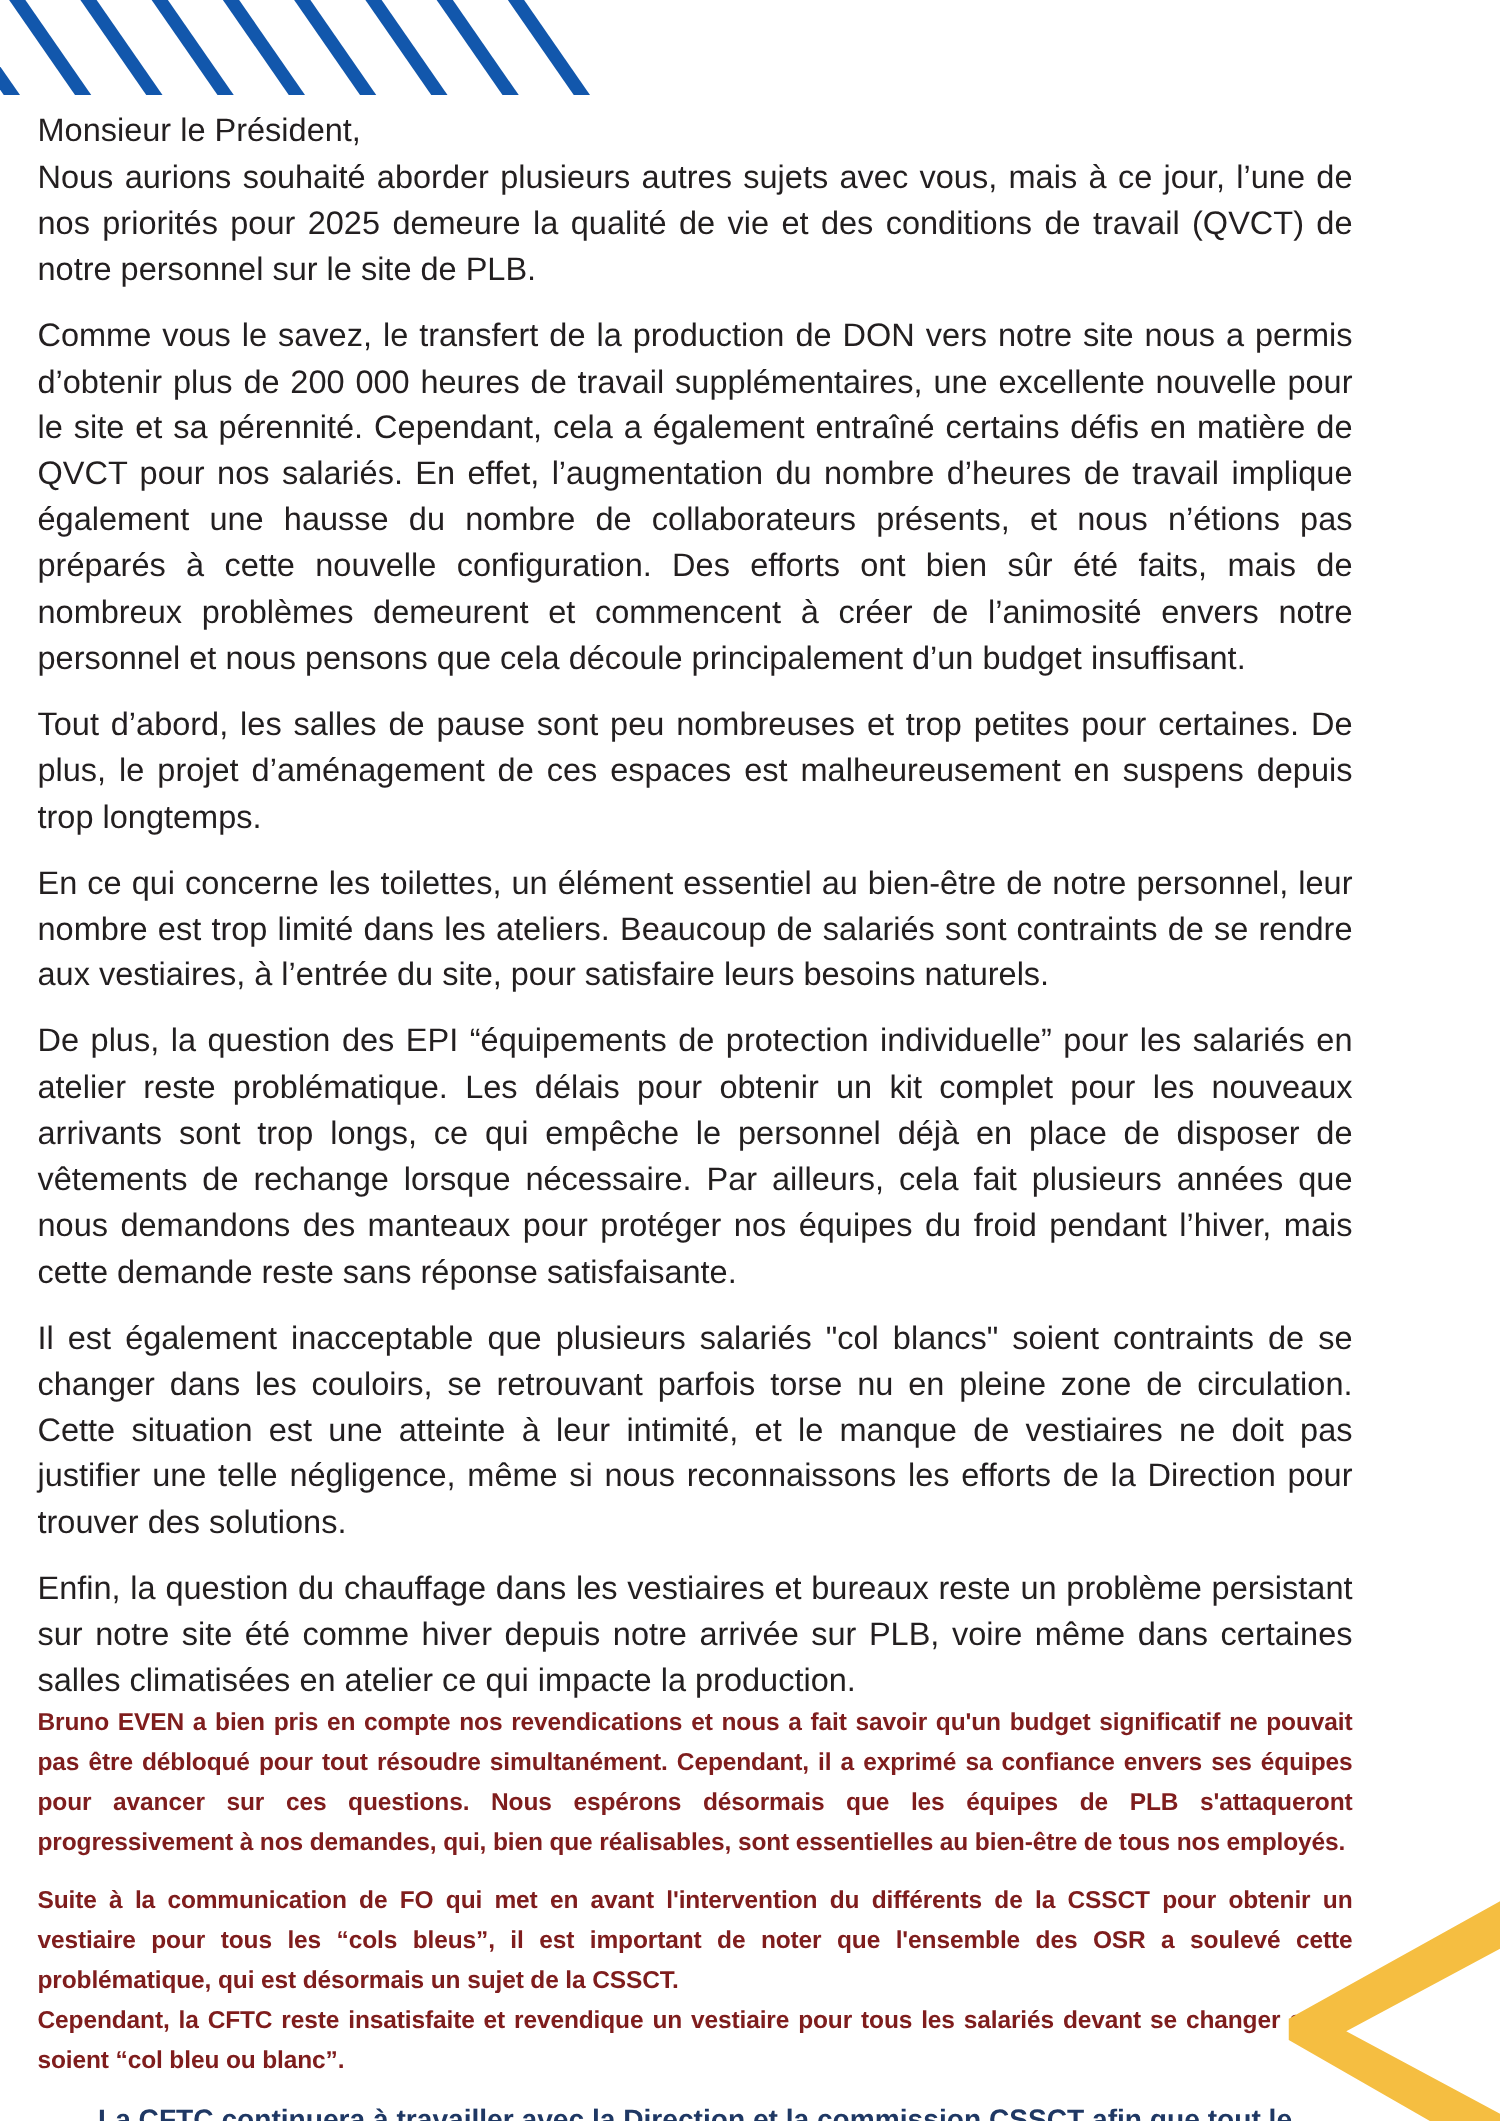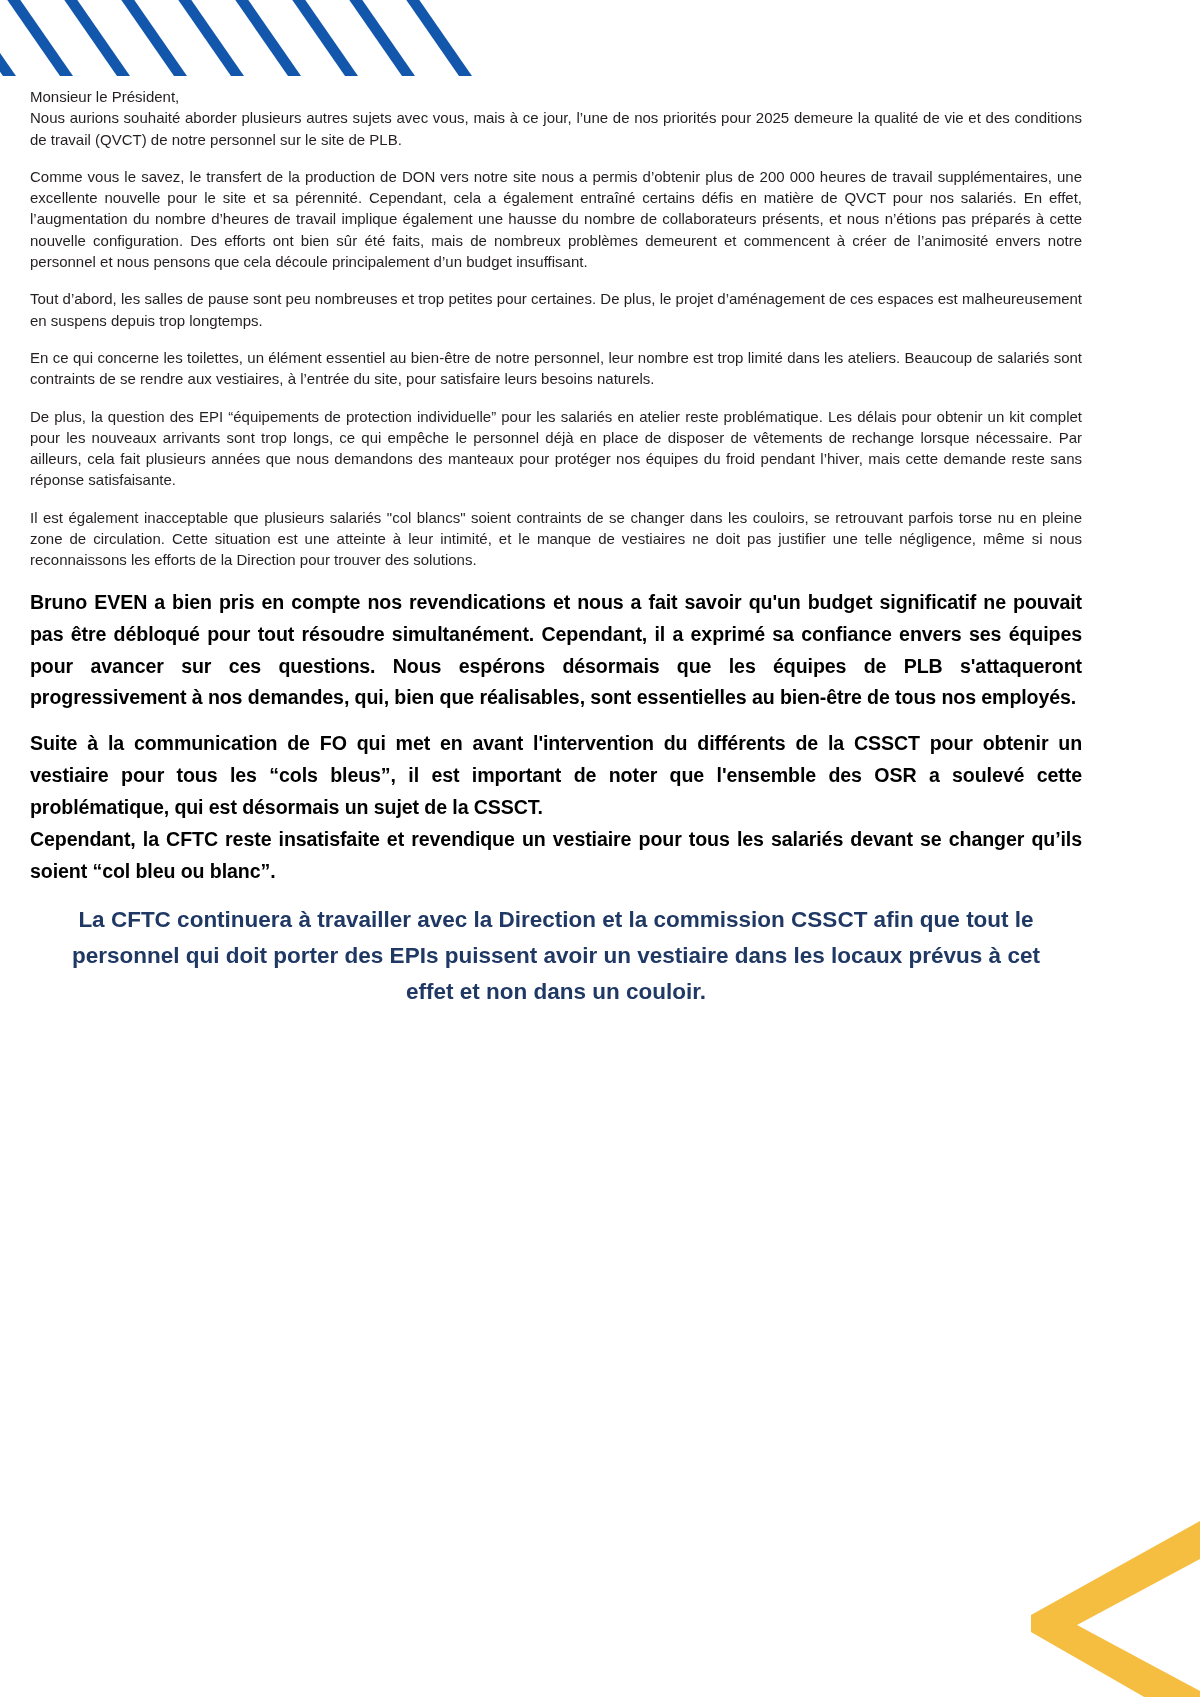--- a/index.html
+++ b/index.html
@@ -41,33 +41,33 @@
   .doc {
     position: absolute;
     left: 30px;
     top: 86px;
     width: 1052px;
   }
 
   p {
     margin: 0 0 16px 0;
     text-align: justify;
-    font-size: 15px;
+    font-size: 26px;
     line-height: 1.42;
     -webkit-hyphens: none;
     hyphens: none;
   }
 
   p.tight {
     margin-bottom: 0;
   }
 
   
   .navy {
-    color: #000000;
+    color: #7f1d1d;
     font-weight: bold;
     font-size: 19.6px;
     line-height: 1.63;
     margin-bottom: 14px;
     letter-spacing: -0.1px;
   }
 
   .navy.tight {
     margin-bottom: 0;
   }
@@ -108,20 +108,21 @@
 
   <p class="tight">Monsieur le Président,</p>
   <p>Nous aurions souhaité aborder plusieurs autres sujets avec vous, mais à ce jour, l’une de nos priorités pour 2025 demeure la qualité de vie et des conditions de travail (QVCT) de notre personnel sur le site de PLB.</p>
 
   <p>Comme vous le savez, le transfert de la production de DON vers notre site nous a permis d’obtenir plus de 200 000 heures de travail supplémentaires, une excellente nouvelle pour le site et sa pérennité. Cependant, cela a également entraîné certains défis en matière de QVCT pour nos salariés. En effet, l’augmentation du nombre d’heures de travail implique également une hausse du nombre de collaborateurs présents, et nous n’étions pas préparés à cette nouvelle configuration. Des efforts ont bien sûr été faits, mais de nombreux problèmes demeurent et commencent à créer de l’animosité envers notre personnel et nous pensons que cela découle principalement d’un budget insuffisant.</p>
   <p>Tout d’abord, les salles de pause sont peu nombreuses et trop petites pour certaines. De plus, le projet d’aménagement de ces espaces est malheureusement en suspens depuis trop longtemps.</p>
   <p>En ce qui concerne les toilettes, un élément essentiel au bien-être de notre personnel, leur nombre est trop limité dans les ateliers. Beaucoup de salariés sont contraints de se rendre aux vestiaires, à l’entrée du site, pour satisfaire leurs besoins naturels.</p>
   <p>De plus, la question des EPI “équipements de protection individuelle” pour les salariés en atelier reste problématique. Les délais pour obtenir un kit complet pour les nouveaux arrivants sont trop longs, ce qui empêche le personnel déjà en place de disposer de vêtements de rechange lorsque nécessaire. Par ailleurs, cela fait plusieurs années que nous demandons des manteaux pour protéger nos équipes du froid pendant l’hiver, mais cette demande reste sans réponse satisfaisante.</p>
   <p>Il est également inacceptable que plusieurs salariés "col blancs" soient contraints de se changer dans les couloirs, se retrouvant parfois torse nu en pleine zone de circulation. Cette situation est une atteinte à leur intimité, et le manque de vestiaires ne doit pas justifier une telle négligence, même si nous reconnaissons les efforts de la Direction pour trouver des solutions.</p>
 
+  <p class="tight">Enfin, la question du chauffage dans les vestiaires et bureaux reste un problème persistant sur notre site été comme hiver depuis notre arrivée sur PLB, voire même dans certaines salles climatisées en atelier ce qui impacte la production.</p>
 
   <p class="navy">Bruno EVEN a bien pris en compte nos revendications et nous a fait savoir qu'un budget significatif ne pouvait pas être débloqué pour tout résoudre simultanément. Cependant, il a exprimé sa confiance envers ses équipes pour avancer sur ces questions. Nous espérons désormais que les équipes de PLB s'attaqueront progressivement à nos demandes, qui, bien que réalisables, sont essentielles au bien-être de tous nos employés.</p>
   <p class="navy tight">Suite à la communication de FO qui met en avant l'intervention du différents de la CSSCT pour obtenir un vestiaire pour tous les “cols bleus”, il est important de noter que l'ensemble des OSR a soulevé cette problématique, qui est désormais un sujet de la CSSCT.</p>
   <p class="navy">Cependant, la CFTC reste insatisfaite et revendique un vestiaire pour tous les salariés devant se changer qu’ils soient “col bleu ou blanc”.</p>
 
   <div class="closing-wrap">
     <p class="closing">La CFTC continuera à travailler avec la Direction et la commission CSSCT afin que tout le personnel qui doit porter des EPIs puissent avoir un vestiaire dans les locaux prévus à cet effet et non dans un couloir.</p>
   </div>
 
 </main>

